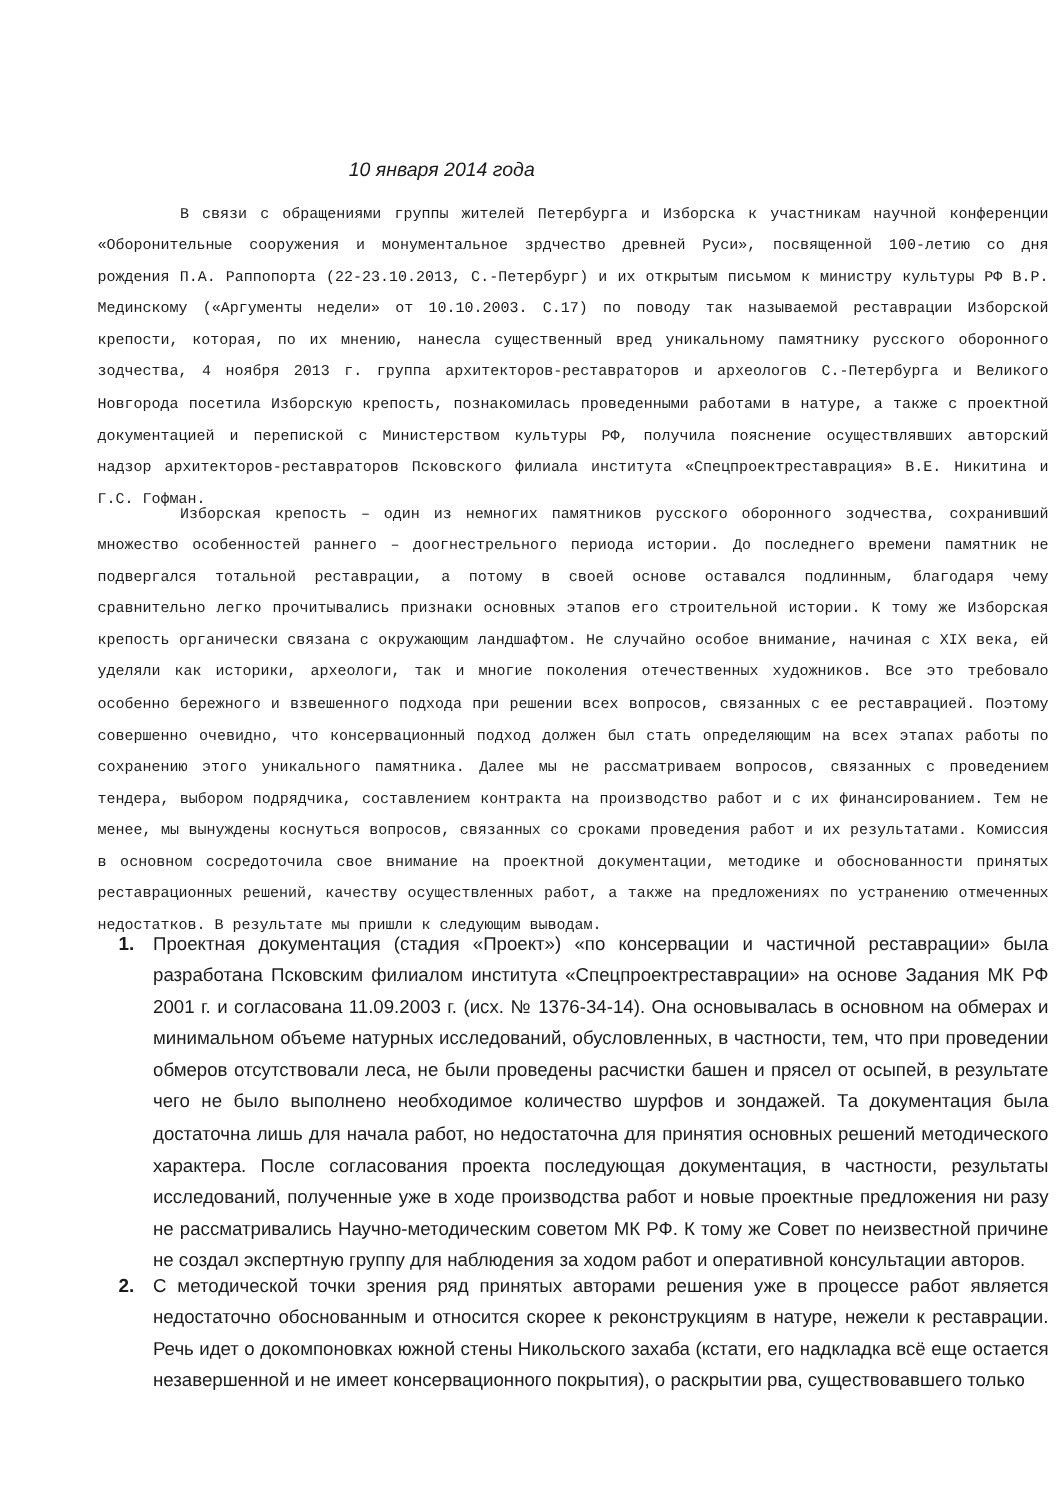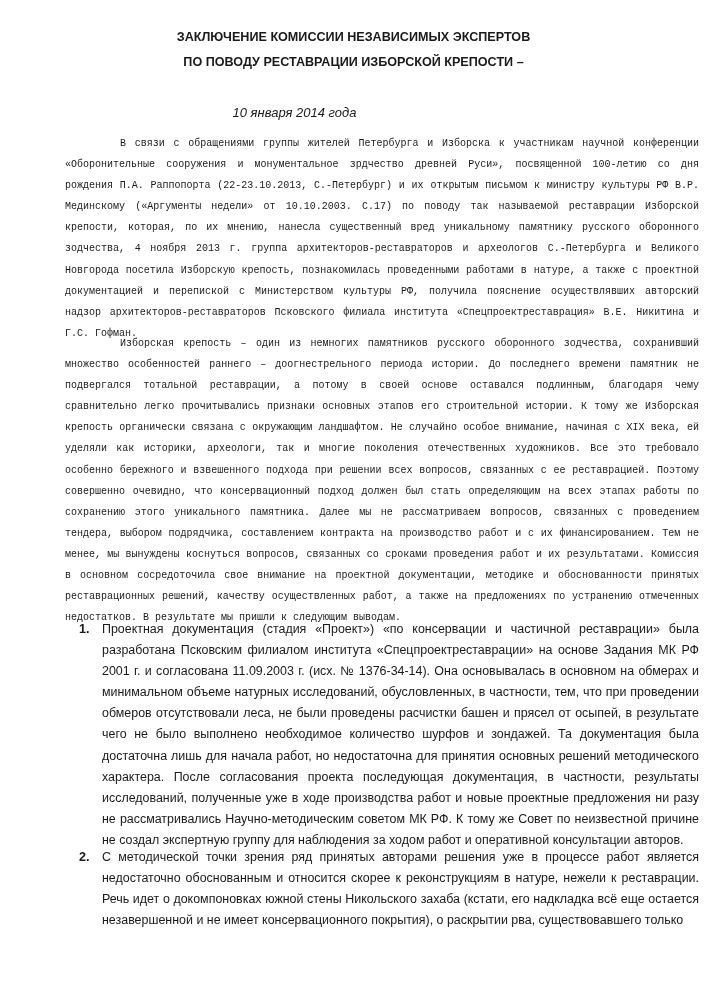--- a/index.html
+++ b/index.html
@@ -35,22 +35,20 @@
       position: absolute; left: 37px; width: 597px; margin: 0;
       font-size: 12.45px; line-height: 21.1px; text-align: justify;
     }
     .li1 { top: 619px; }
     .li2 { top: 847px; }
   </style>
 </head>
 <body>
 
 <div class="page">
-  <div class="title t1">ЗАКЛЮЧЕНИЕ КОМИССИИ НЕЗАВИСИМЫХ ЭКСПЕРТОВ</div>
-  <div class="title t2">ПО ПОВОДУ РЕСТАВРАЦИИ ИЗБОРСКОЙ КРЕПОСТИ –</div>
   <div class="date">10 января 2014 года</div>
 
   <p class="para p1">В связи с обращениями группы жителей Петербурга и Изборска к участникам научной конференции «Оборонительные сооружения и монументальное зрдчество древней Руси», посвященной 100-летию со дня рождения П.А. Раппопорта (22-23.10.2013, С.-Петербург) и их открытым письмом к министру культуры РФ В.Р. Мединскому («Аргументы недели» от 10.10.2003. С.17) по поводу так называемой реставрации Изборской крепости, которая, по их мнению, нанесла существенный вред уникальному памятнику русского оборонного зодчества, 4 ноября 2013 г. группа архитекторов-реставраторов и археологов С.-Петербурга и Великого Новгорода посетила Изборскую крепость, познакомилась проведенными работами в натуре, а также с проектной документацией и перепиской с Министерством культуры РФ, получила пояснение осуществлявших авторский надзор архитекторов-реставраторов Псковского филиала института «Спецпроектреставрация» В.Е. Никитина и Г.С. Гофман.</p>
   <p class="para p2">Изборская крепость – один из немногих памятников русского оборонного зодчества, сохранивший множество особенностей раннего – доогнестрельного периода истории. До последнего времени памятник не подвергался тотальной реставрации, а потому в своей основе оставался подлинным, благодаря чему сравнительно легко прочитывались признаки основных этапов его строительной истории.  К тому же Изборская крепость органически связана с окружающим  ландшафтом. Не случайно  особое внимание, начиная с XIX века,  ей уделяли как историки, археологи, так и многие поколения отечественных художников. Все это требовало особенно бережного и взвешенного подхода при решении всех вопросов, связанных с ее реставрацией. Поэтому совершенно очевидно, что консервационный подход должен был стать определяющим на всех этапах работы по сохранению этого уникального памятника. Далее мы не рассматриваем вопросов, связанных с проведением тендера, выбором подрядчика, составлением контракта на производство работ и с их финансированием. Тем не менее, мы вынуждены коснуться вопросов, связанных со сроками проведения работ и их результатами. Комиссия  в основном сосредоточила свое внимание на проектной документации, методике и обоснованности принятых реставрационных решений, качеству осуществленных работ, а также  на  предложениях по устранению отмеченных недостатков.  В результате мы пришли к следующим выводам.</p>
 
   <div class="list-item li1">
     <span class="list-num">1.</span>
     <p class="list-text">Проектная документация (стадия «Проект») «по консервации и частичной реставрации» была разработана Псковским филиалом института «Спецпроектреставрации» на основе Задания МК РФ 2001 г.  и согласована 11.09.2003 г. (исх. № 1376-34-14). Она основывалась в основном на обмерах и минимальном объеме натурных исследований, обусловленных, в частности, тем, что при проведении обмеров отсутствовали леса, не были проведены расчистки башен и прясел от осыпей, в результате чего не было выполнено необходимое количество шурфов и зондажей. Та  документация была достаточна лишь для начала работ, но недостаточна для принятия основных  решений методического характера. После согласования проекта последующая документация, в частности, результаты исследований, полученные  уже в ходе производства работ и новые проектные предложения ни разу не   рассматривались  Научно-методическим советом МК РФ. К тому же Совет по неизвестной причине не  создал экспертную группу для наблюдения за ходом работ и оперативной консультации авторов.</p>
   </div>
 

